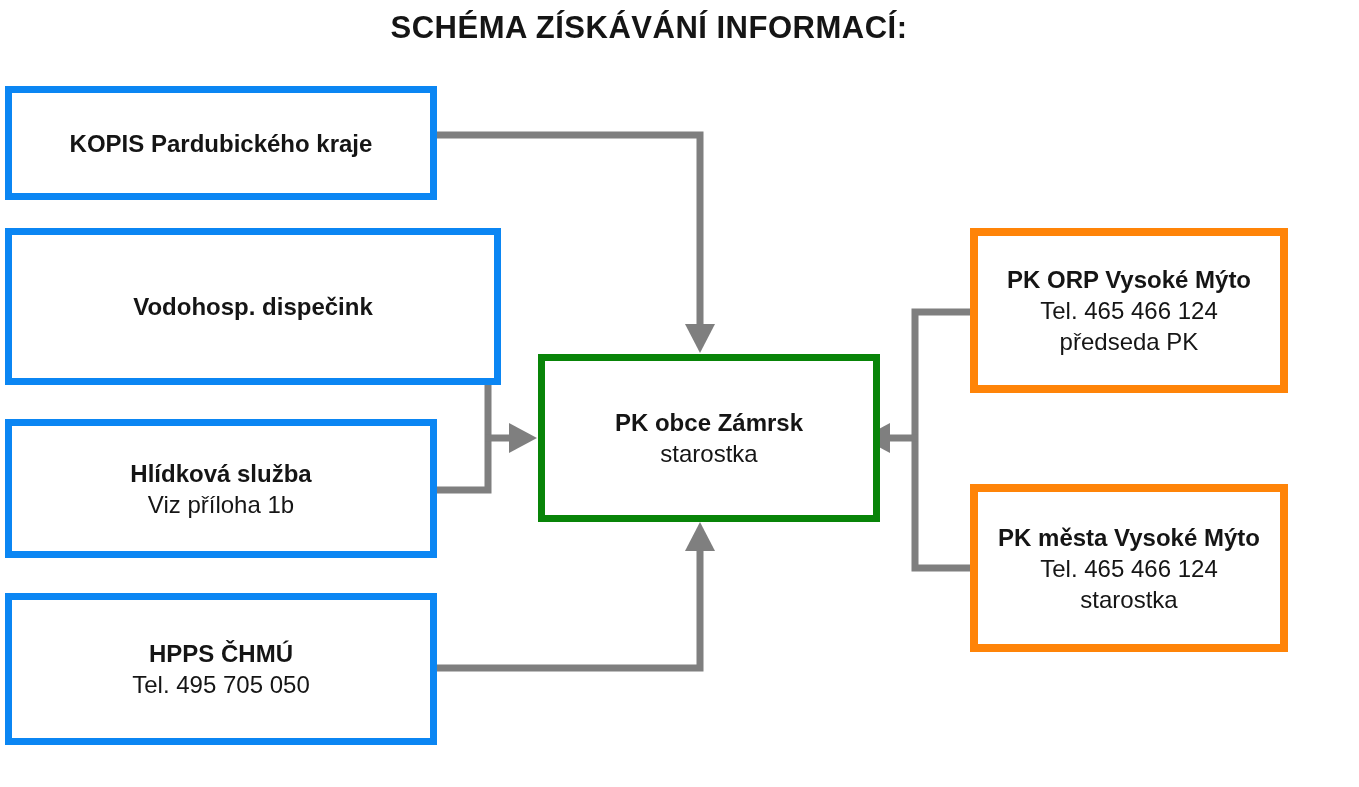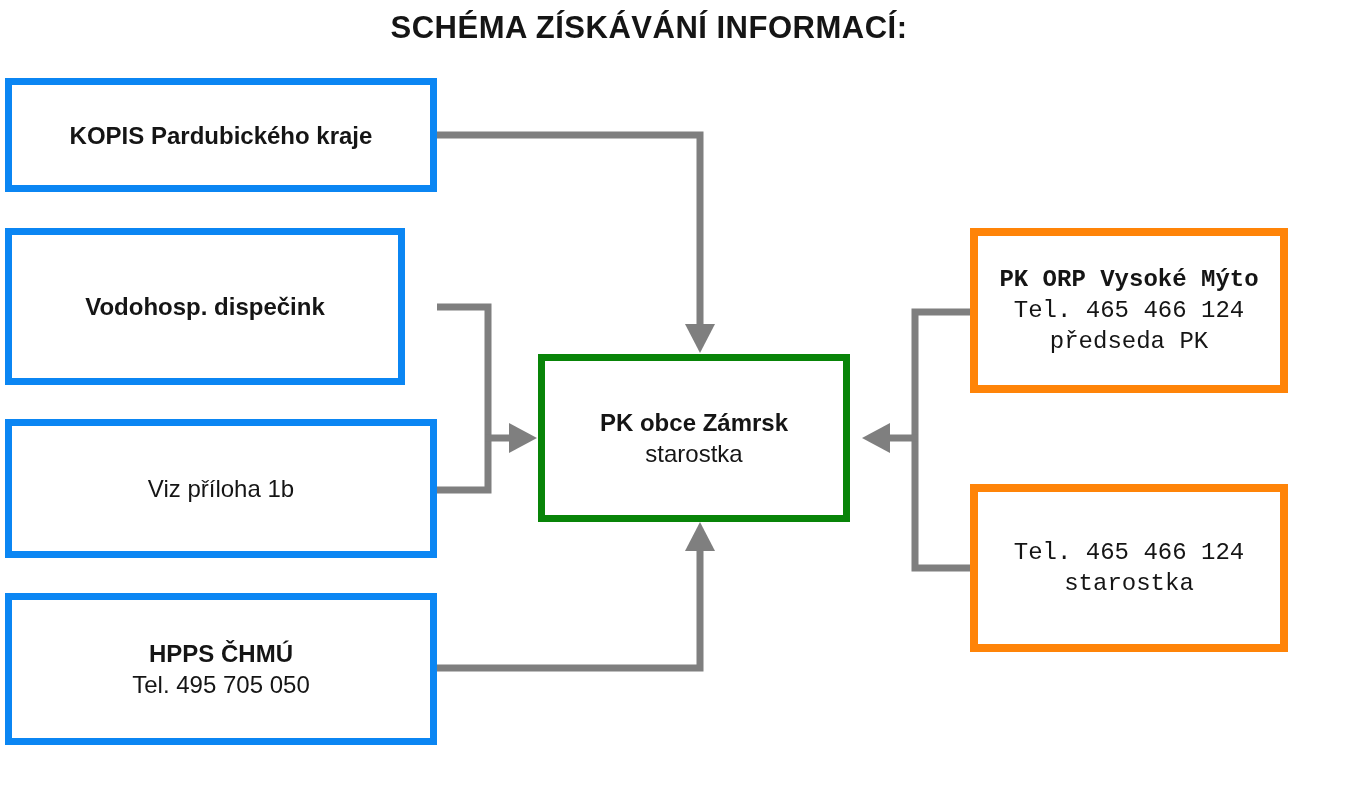--- a/index.html
+++ b/index.html
@@ -20,27 +20,27 @@
   .node {
     position: absolute; background: #ffffff;
     display: flex; flex-direction: column; justify-content: center;
     align-items: center; text-align: center;
     font-size: 24px; line-height: 31px;
   }
   .node .ln { white-space: pre-wrap; }
   .b { font-weight: bold; }
   .blue   { border: 7px solid var(--blue); }
   .green  { border: 7px solid var(--green); }
-  .orange { border: 8px solid var(--orange); font-family: Liberation Mono, monospace; }
+  .orange { border: 8px solid var(--orange); }
 
-  #kopis    { left: 5px;   top: 78px;  width: 432px; height: 114px; }
-  #povodi   { left: 5px;   top: 228px; width: 400px; height: 157px; }
+  #kopis    { left: 5px;   top: 86px;  width: 432px; height: 114px; }
+  #povodi   { left: 5px;   top: 228px; width: 496px; height: 157px; }
   #hlidkova { left: 5px;   top: 419px; width: 432px; height: 139px; }
   #hpps     { left: 5px;   top: 593px; width: 432px; height: 152px; }
-  #center   { left: 538px; top: 354px; width: 312px; height: 168px; }
+  #center   { left: 538px; top: 354px; width: 342px; height: 168px; }
   #orp      { left: 970px; top: 228px; width: 318px; height: 165px; }
   #mesto    { left: 970px; top: 484px; width: 318px; height: 168px; }
 
   svg.connectors {
     position: absolute; left: 0; top: 0; width: 1359px; height: 787px;
     pointer-events: none;
   }
   .conn { stroke: var(--gray); stroke-width: 7; fill: none; }
   .arrowhead { fill: var(--gray); stroke: none; }
 </style>
@@ -70,35 +70,37 @@
 
 <div id="kopis" class="node blue">
   <div class="ln b">KOPIS Pardubického kraje</div>
 </div>
 
 <div id="povodi" class="node blue">
   <div class="ln b">Vodohosp. dispečink</div>
 </div>
 
 <div id="hlidkova" class="node blue">
+  <div class="ln b">Hlídková služba</div>
   <div class="ln">Viz příloha 1b</div>
 </div>
 
 <div id="hpps" class="node blue">
   <div class="ln b">HPPS ČHMÚ</div>
   <div class="ln">Tel. 495 705 050</div>
 </div>
 
 <div id="center" class="node green">
   <div class="ln b">PK obce Zámrsk</div>
   <div class="ln">starostka</div>
 </div>
 
 <div id="orp" class="node orange">
   <div class="ln b">PK ORP Vysoké Mýto</div>
   <div class="ln">Tel. 465 466 124</div>
   <div class="ln">předseda PK</div>
 </div>
 
 <div id="mesto" class="node orange">
+  <div class="ln b">PK města Vysoké Mýto</div>
   <div class="ln">Tel. 465 466 124</div>
   <div class="ln">starostka</div>
 </div>
 
 </body></html>

